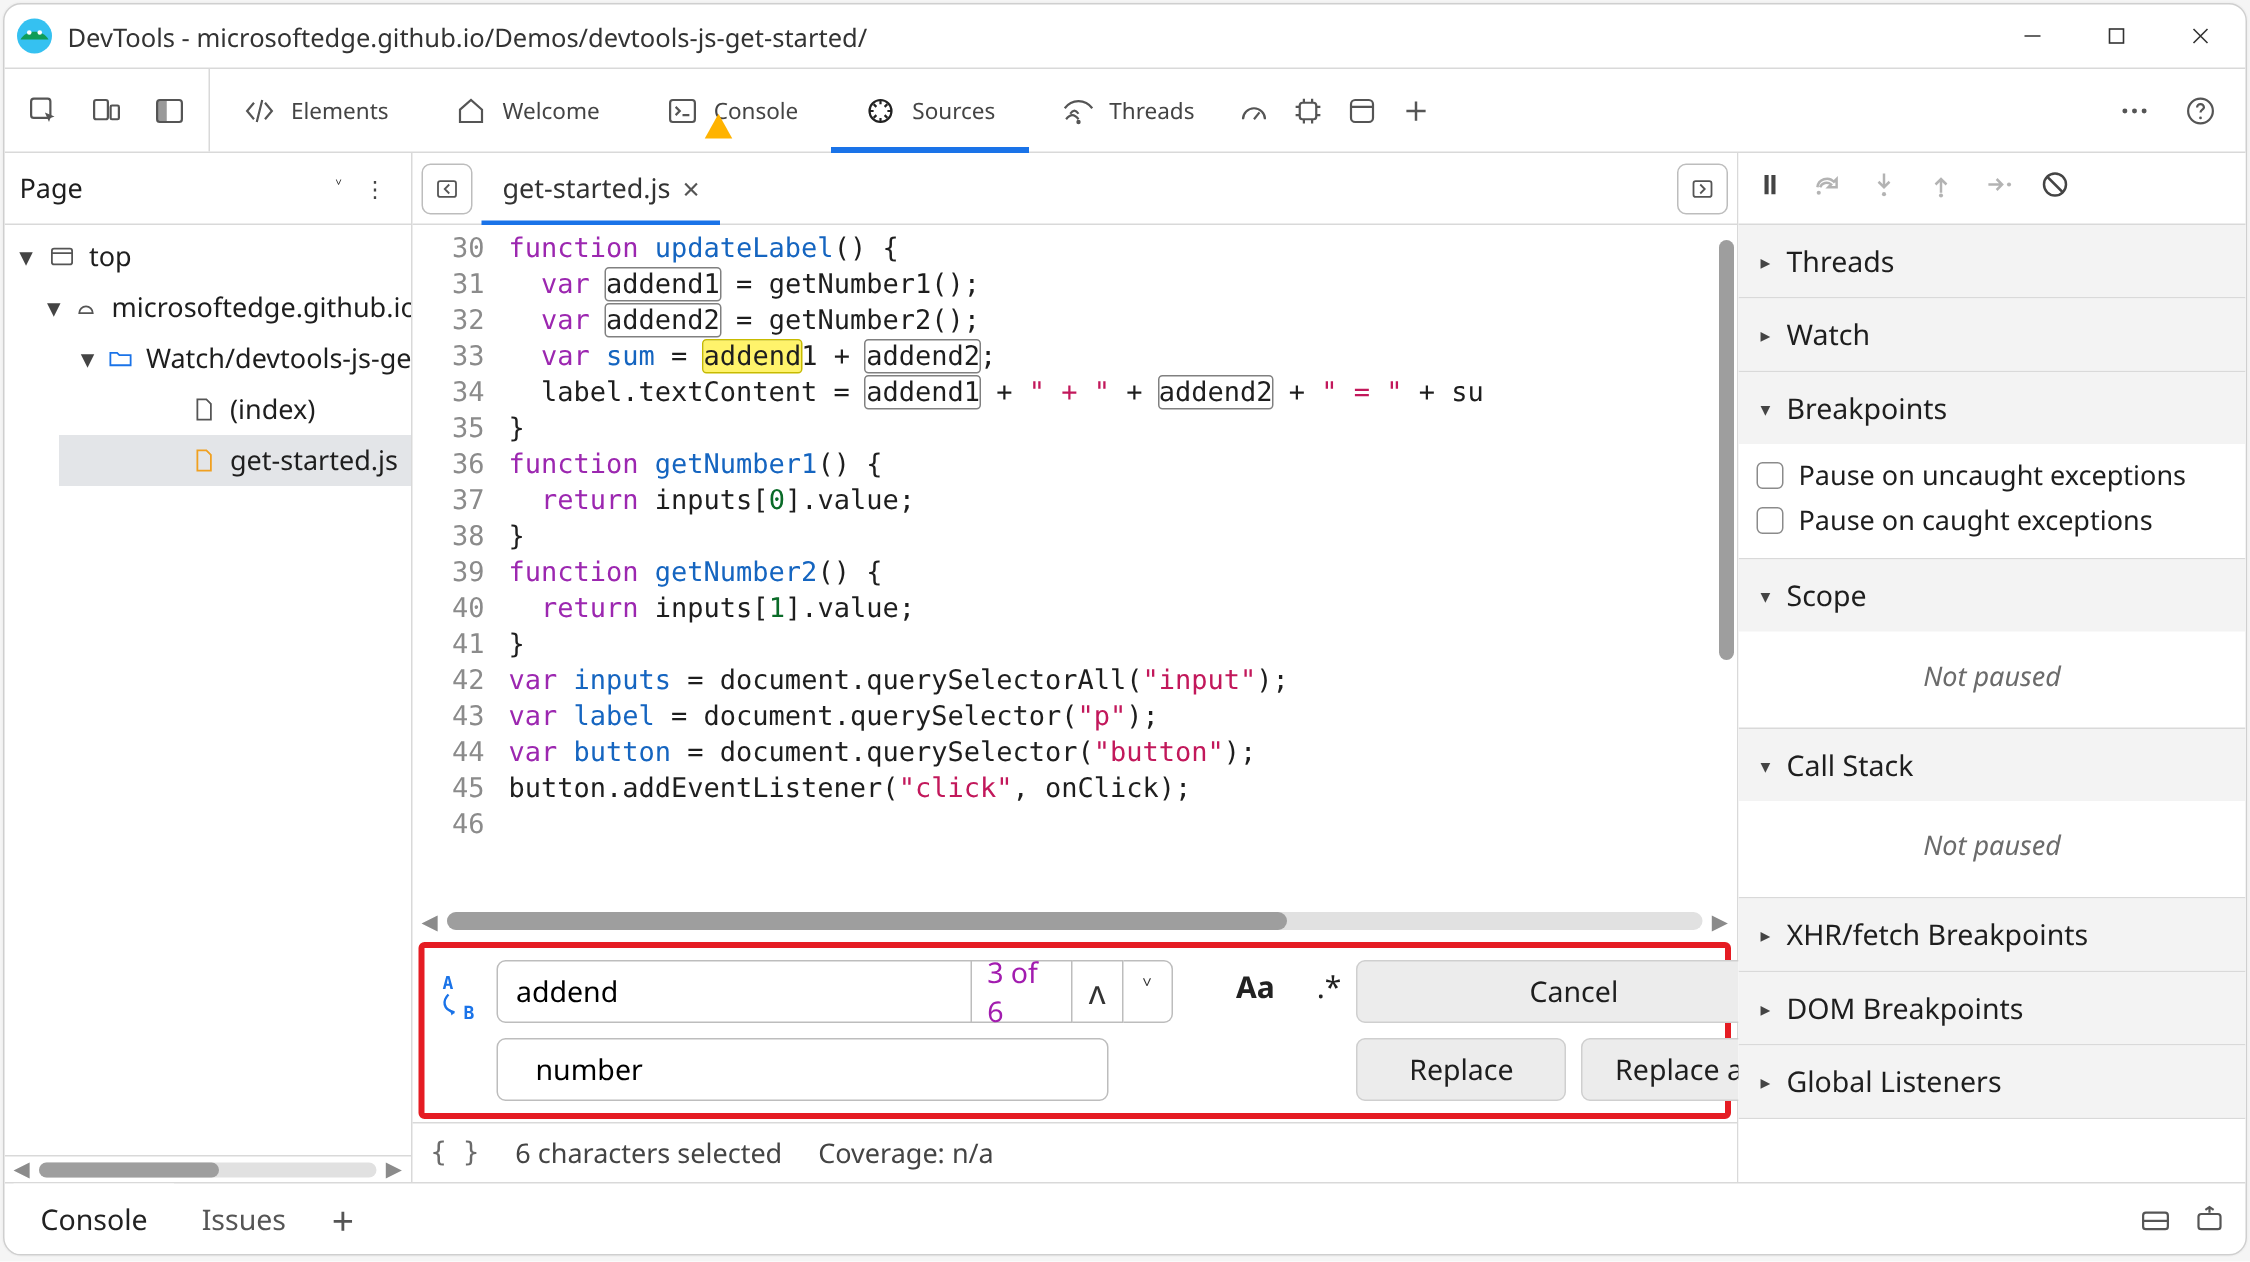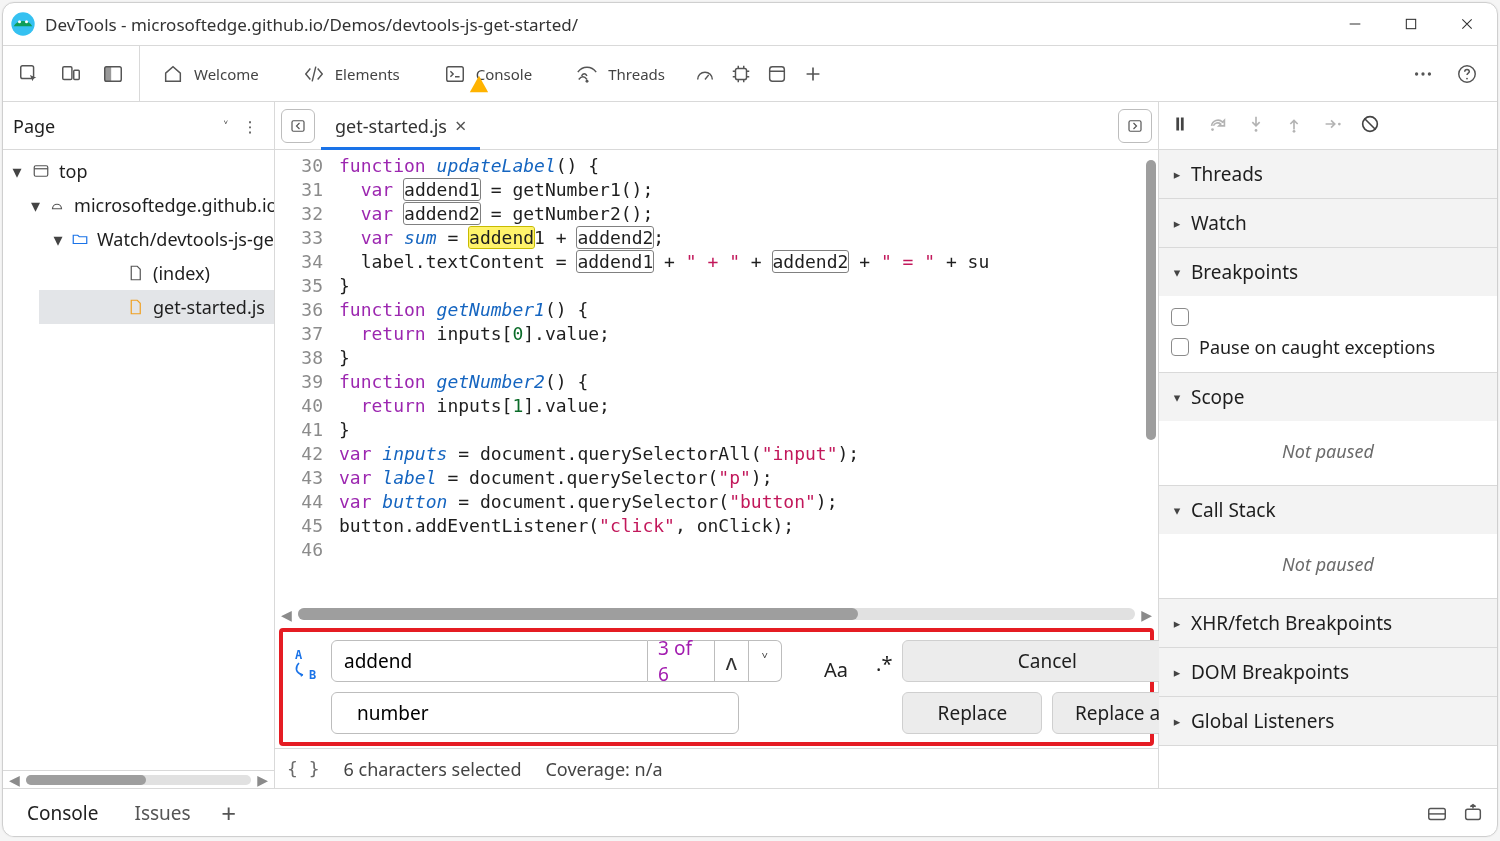--- a/index.html
+++ b/index.html
@@ -51,21 +51,21 @@
   
   .filetabs{height:48px;display:flex;align-items:center;border-bottom:1px solid var(--border);padding:0 6px;gap:6px;}
   .sqbtn{width:34px;height:34px;border:1px solid #bdbdbd;border-radius:6px;display:flex;align-items:center;justify-content:center;}
   .filetab{display:flex;align-items:center;gap:8px;height:100%;padding:0 14px;position:relative;font-size:18px;color:#333;}
   .filetab.active::after{content:"";position:absolute;left:0;right:0;bottom:-1px;height:3px;background:var(--accent);}
   .filetab .close{font-size:20px;color:#555;}
   .filetabs .spacer{flex:1;}
   .code-scroll{flex:1;overflow:hidden;position:relative;display:flex;}
   .gutter{width:58px;text-align:right;color:#8b8b8b;font-family:Consolas,Menlo,monospace;font-size:18px;line-height:24px;padding:4px 10px 4px 4px;user-select:none;}
   .code{flex:1;font-family:Consolas,Menlo,monospace;font-size:18px;line-height:24px;padding:4px 0 4px 6px;white-space:pre;overflow:hidden;position:relative;}
-  .kw{color:var(--kw);} .def{color:var(--def);font-style:italic;} .num{color:var(--num);} .str{color:var(--str);}
+  .kw{color:var(--kw);} .def{color:var(--def);} .num{color:var(--num);} .str{color:var(--str);}
   .mt{outline:1px solid var(--box);border-radius:2px;padding:0 0px;margin-top:48px;}
   .hl{background:var(--hl);outline:1px solid #c7bb00;border-radius:2px;}
   .code-vscroll{position:absolute;right:0;top:0;bottom:0;width:14px;background:transparent;}
   .code-vthumb{position:absolute;right:2px;top:10px;width:10px;height:280px;background:#9e9e9e;border-radius:5px;}
   .code-hscroll{height:20px;display:flex;align-items:center;border-top:0;padding:0 6px;gap:6px;}
   .code-hscroll .track{flex:1;height:12px;background:#e1e1e1;border-radius:6px;position:relative;}
   .code-hscroll .thumb{position:absolute;left:0;top:0;height:12px;width:560px;background:#9e9e9e;border-radius:6px;}
   .code-tri{color:#8b8b8b;font-size:14px;}
   
   .sr{border:4px solid var(--red);margin:4px 4px 2px 4px;border-radius:4px;display:flex;align-items:flex-start;gap:10px;padding:8px 10px;}
@@ -151,39 +151,46 @@
         </span>
       <span class="iconbtn">
           <svg viewBox="0 0 24 24">
             <rect x="3" y="4" width="18" height="16" rx="2" fill="none" stroke="#555" stroke-width="1.6"></rect>
             <rect x="3" y="4" width="7" height="16" fill="#555" opacity=".6"></rect>
           </svg>
         </span>
     </div>
     <div class="tab">
       <svg viewBox="0 0 24 24">
-          <path d="M4 11l8-7 8 7v9H4z" fill="none" stroke="#555" stroke-width="1.6"></path>
-        </svg>
-      <span>Welcome</span>
+          <path d="M8 6l-5 6 5 6M16 6l5 6-5 6M14 4l-4 16" fill="none" stroke="#555" stroke-width="1.6"></path>
+        </svg>
+      <span>Elements</span>
     </div>
     <div class="tab">
       <svg viewBox="0 0 24 24">
-          <path d="M8 6l-5 6 5 6M16 6l5 6-5 6M14 4l-4 16" fill="none" stroke="#555" stroke-width="1.6"></path>
-        </svg>
-      <span>Elements</span>
+          <path d="M4 11l8-7 8 7v9H4z" fill="none" stroke="#555" stroke-width="1.6"></path>
+        </svg>
+      <span>Welcome</span>
     </div>
     <div class="tab" style="position:relative;">
       <svg viewBox="0 0 24 24">
           <rect x="3" y="4" width="18" height="16" rx="2" fill="none" stroke="#555" stroke-width="1.6"></rect>
           <path d="M7 9l3 3-3 3M12 15h5" stroke="#555" stroke-width="1.6" fill="none"></path>
         </svg>
       <span>Console</span>
       <svg class="tabwarn" viewBox="0 0 24 24">
           <path d="M12 3l10 18H2z" fill="#ffb300"></path>
         </svg>
+    </div>
+    <div class="tab active">
+      <svg viewBox="0 0 24 24">
+          <circle cx="12" cy="12" r="8" fill="none" stroke="#222" stroke-width="1.6"></circle>
+          <path d="M12 4v3M12 17v3M4 12h3M17 12h3M7 7l2 2M15 15l2 2M17 7l-2 2M9 15l-2 2" stroke="#222" stroke-width="1.6"></path>
+        </svg>
+      <span>Sources</span>
     </div>
     <div class="tab">
       <svg viewBox="0 0 24 24">
           <path d="M3 18c3-4 6-4 9 0M6 14c2-3 4-3 6 0M2 10c5-7 15-7 20 0" fill="none" stroke="#555" stroke-width="1.6"></path>
           <circle cx="12" cy="20" r="1.6" fill="#555"></circle>
         </svg>
       <span>Threads</span>
     </div>
     <span class="iconbtn">
         <svg viewBox="0 0 24 24">
@@ -354,21 +361,21 @@
             <input class="sr-input find-input" value="addend" style="">
             <span class="count" style="border-top-right-radius:0;">3 of 6</span>
             <span class="navbtn">ʌ</span>
             <span class="navbtn last">˅</span>
           </div>
           <div class="sr-row">
             <input class="sr-input replace-input" value="number" style="">
           </div>
         </div>
         <div class="sr-opts">
-          <span style="font-weight:400;margin-top:12px;">Aa</span>
+          <span style="font-weight:700;">Aa</span>
           <span>.*</span>
         </div>
         <div class="sr-btns">
           <span class="btn">Cancel</span>
           <div style="display:flex;gap:10px;">
             <span class="btn">Replace</span>
             <span class="btn">Replace all</span>
           </div>
         </div>
       </div>
@@ -419,20 +426,21 @@
             </div>
           </div>
         <div class="dbg-sec">
           <div class="dbg-head">
               <span class="tri">▾</span>
               <span>Breakpoints</span>
             </div>
           <div class="dbg-body">
             <div class="chk">
                 <span class="box"></span>
+                <span>Pause on uncaught exceptions</span>
               </div>
             <div class="chk">
                 <span class="box"></span>
                 <span>Pause on caught exceptions</span>
               </div>
           </div>
         </div>
         <div class="dbg-sec">
           <div class="dbg-head">
               <span class="tri">▾</span>

